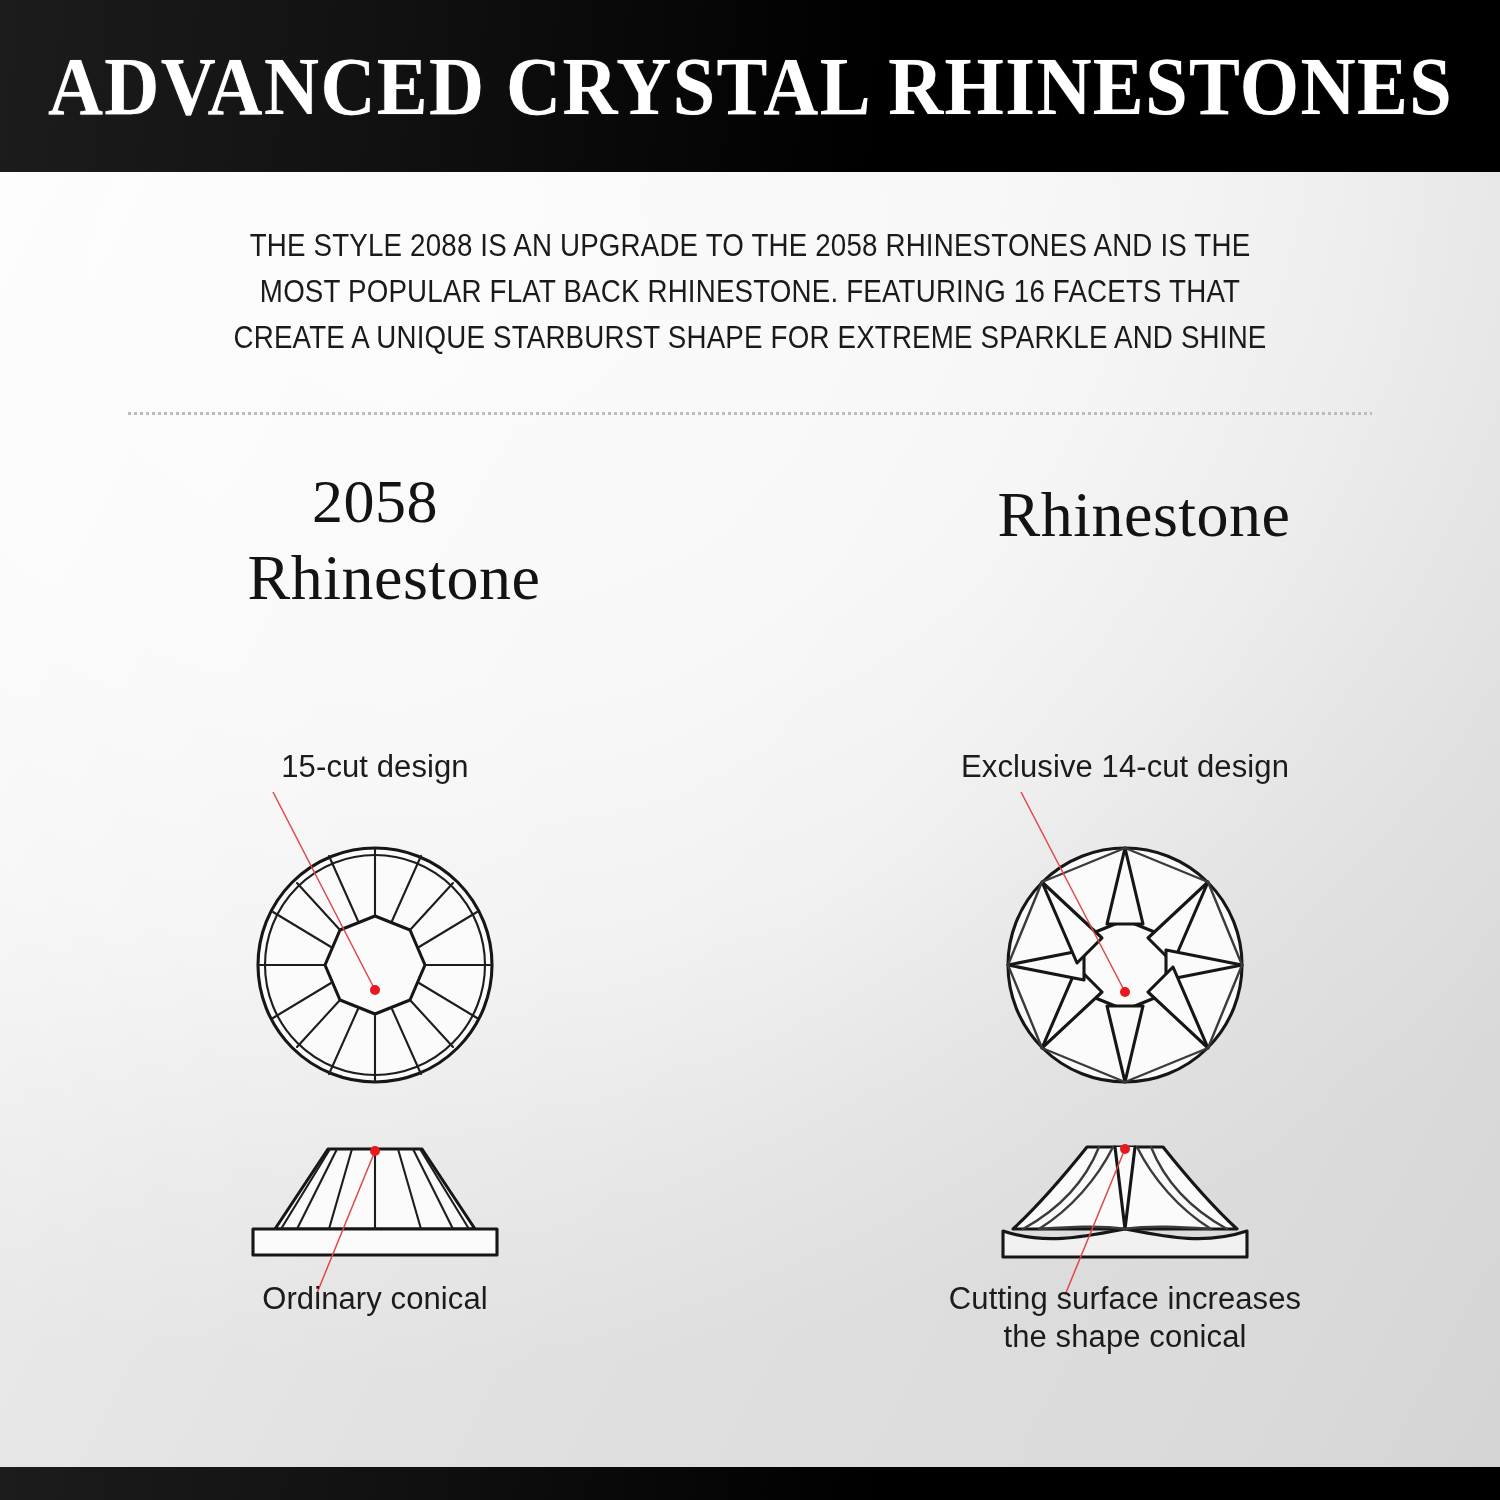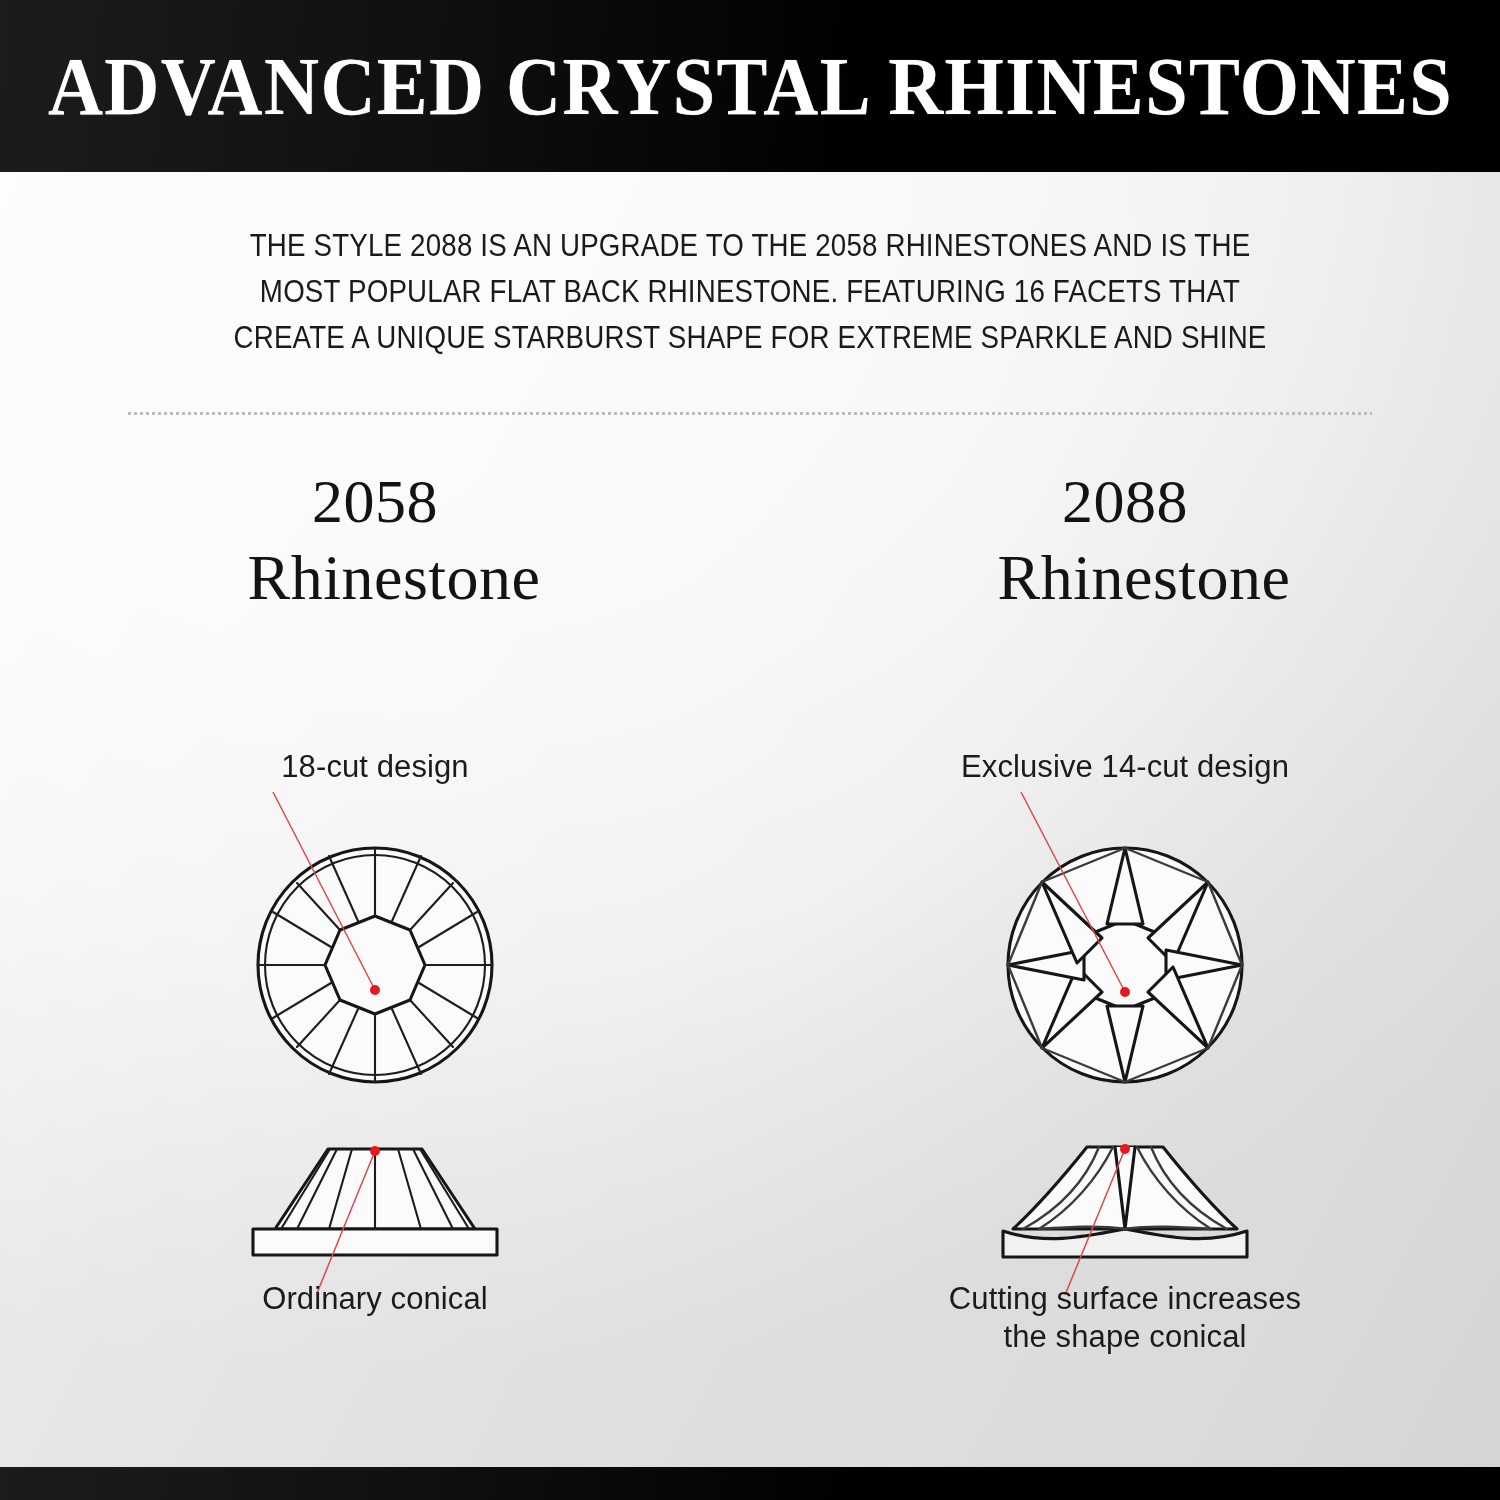--- a/index.html
+++ b/index.html
@@ -205,21 +205,21 @@
 
   <div class="columns">
 
     <div class="col">
 
       <div class="col-heading">
         <span class="num">2058</span>
         <span class="word">Rhinestone</span>
       </div>
 
-      <div class="caption caption-top">18-cut design</div>
+      <div class="caption caption-top">15-cut design</div>
 
       <div class="figure figure-top">
         <svg width="300" height="290" viewBox="0 0 300 290">
 
           <circle class="face" cx="150" cy="165" r="117"></circle>
           <circle class="stroke-thick" cx="150" cy="165" r="117"></circle>
           <circle class="stroke" cx="150" cy="165" r="110"></circle>
 
           <polygon class="face" points="150,116 185,130 200,165 185,200 150,214 115,200 100,165 115,130"></polygon>
           <polygon class="stroke-thick" points="150,116 185,130 200,165 185,200 150,214 115,200 100,165 115,130"></polygon>
@@ -273,21 +273,20 @@
       </div>
 
       <div class="caption caption-bottom">
         <div>Ordinary conical</div>
       </div>
     </div>
 
     <div class="col">
 
       <div class="col-heading">
-        <span class="num">2088</span>
         <span class="word">Rhinestone</span>
       </div>
 
       <div class="caption caption-top">Exclusive 14-cut design</div>
 
       <div class="figure figure-top">
         <svg width="300" height="290" viewBox="0 0 300 290">
 
           <circle class="face" cx="150" cy="165" r="117"></circle>
           <circle class="stroke-thick" cx="150" cy="165" r="117"></circle>

